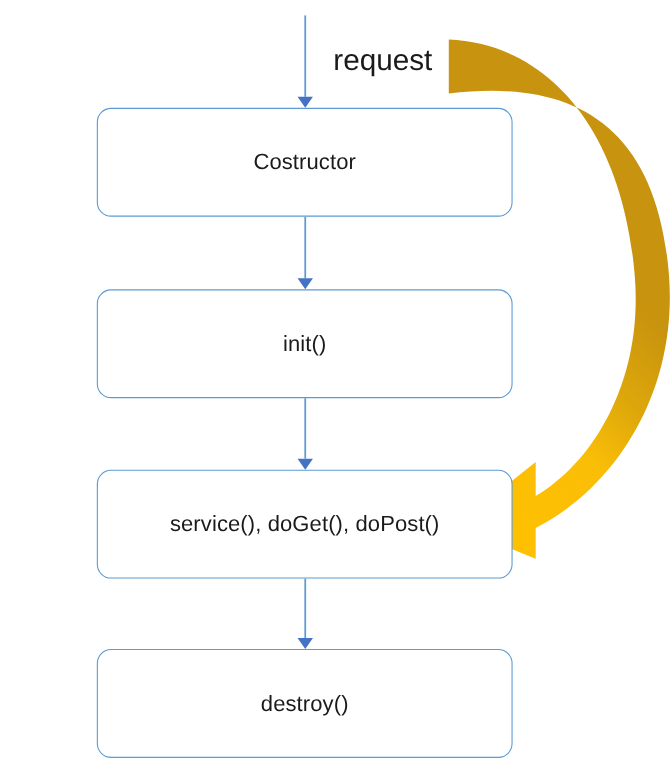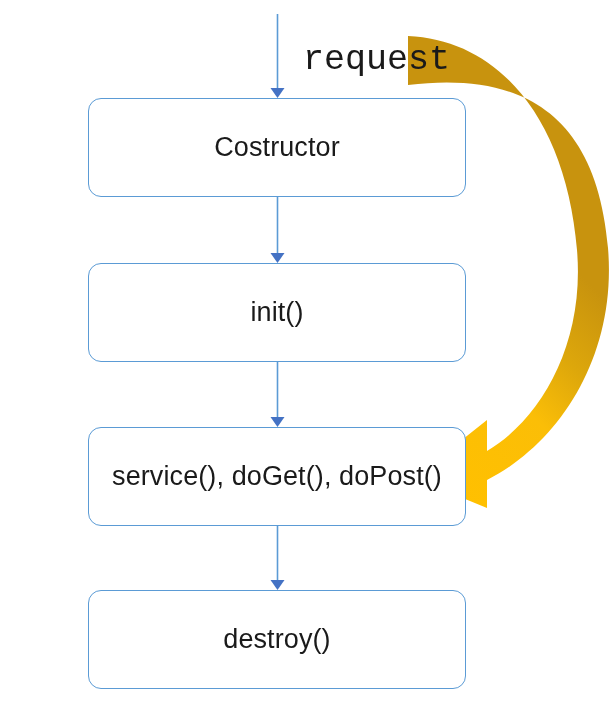--- a/index.html
+++ b/index.html
@@ -27,21 +27,21 @@
     box-sizing: border-box;
     border: 1.4px solid #5B9BD5;
     border-radius: 13px;
     background: #ffffff;
     display: flex;
     align-items: center;
     justify-content: center;
   }
   .node-label {
     font-family: "Liberation Sans", sans-serif;
-    font-size: 27px;
+    font-size: 20px;
     font-weight: 400;
     color: #1a1a1a;
     letter-spacing: 0.1px;
     line-height: 1;
     white-space: nowrap;
   }
   #box-constructor { top: 98px; }
   #box-init        { top: 263px; text-align: right; }
   #box-service     { top: 427px; }
   #box-destroy     { top: 590px; }
@@ -51,22 +51,22 @@
     left: 0;
     top: 0;
     width: 611px;
     height: 703px;
     pointer-events: none;
   }
   #request-label {
     position: absolute;
     left: 303px;
     top: 39px;
-    font-family: Liberation Mono, monospace;
-    font-size: 35px;
+    font-family: Liberation Sans, sans-serif;
+    font-size: 27px;
     font-weight: 400;
     color: #1a1a1a;
     line-height: 1.2;
     white-space: nowrap;
   }
 </style>
 </head>
 <body>
 
 <div id="diagram-root">

